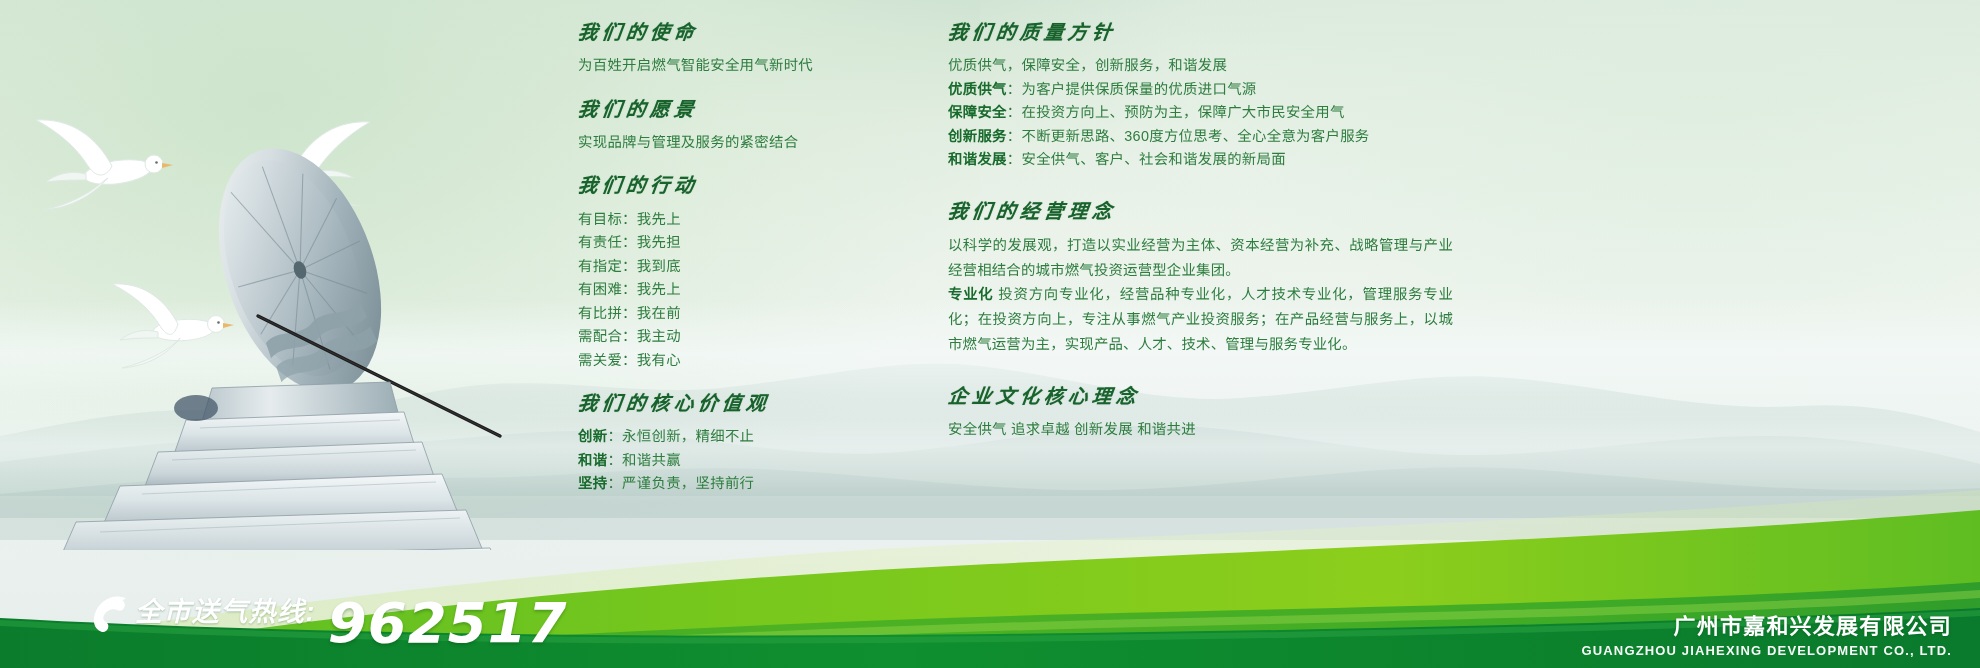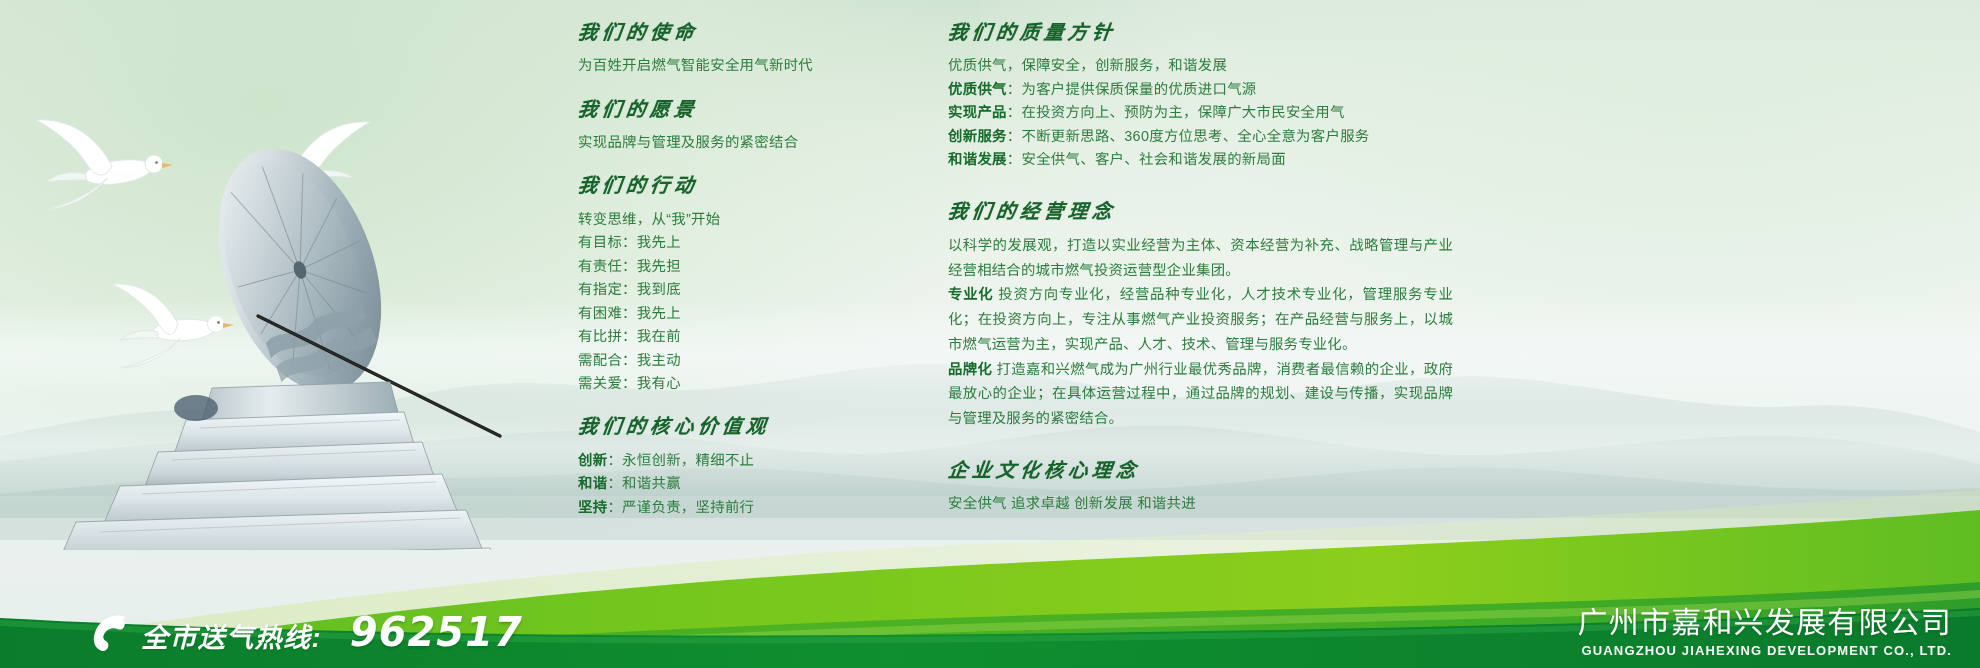--- a/index.html
+++ b/index.html
@@ -114,45 +114,45 @@
 
   
   .footer {
     position:absolute; left:0; bottom:0; width:1980px; height:230px;
     pointer-events:none;
   }
   .footer svg { display:block; }
 
   .hotline {
     position:absolute; left:88px; bottom:13px;
-    display:flex; align-items:flex-end; gap:9px;
+    display:flex; align-items:flex-start; gap:3px;
     z-index:6;
   }
   .hotline .phone-icon { width:44px; height:46px; display:block; }
   .hotline .hl-text {
     font-size:27px; font-weight:700; font-style:italic;
     color:#ffffff; letter-spacing:1.4px;
     font-family:"Liberation Sans","DejaVu Sans",sans-serif;
     text-shadow:0 1px 2px rgba(0,70,10,.28);
     white-space:nowrap;
   }
   .hotline .hl-num {
-    font-size:40px; font-weight:700; font-style:italic;
+    font-size:56px; font-weight:700; font-style:italic;
     color:#ffffff; letter-spacing:1px;
-    margin-left:19px;
+    margin-left:9px;
     font-family:"DejaVu Sans","Liberation Sans",sans-serif;
     text-shadow:0 2px 3px rgba(0,70,10,.3);
   }
 
   .brand {
     position:absolute; right:28px; bottom:10px;
     text-align:right; z-index:6;
   }
   .brand .cn {
-    font-size:30px; font-weight:400; color:#ffffff;
+    font-size:22px; font-weight:700; color:#ffffff;
     letter-spacing:1.2px; line-height:1.18;
     white-space:nowrap;
     text-shadow:0 1px 3px rgba(0,60,8,.3);
   }
   .brand .en {
     font-size:13px; font-weight:700; color:#ffffff;
     letter-spacing:1.15px; margin-top:3px;
     white-space:nowrap;
     opacity:.97;
   }
@@ -329,21 +329,20 @@
       <div class="ln">为百姓开启燃气智能安全用气新时代</div>
     </div>
 
     <div class="blk">
       <div class="h-cal">我们的愿景</div>
       <div class="ln">实现品牌与管理及服务的紧密结合</div>
     </div>
 
     <div class="blk">
       <div class="h-cal">我们的行动</div>
-      <div class="ln">转变思维，从“我”开始</div>
       <div class="ln">有目标：我先上</div>
       <div class="ln">有责任：我先担</div>
       <div class="ln">有指定：我到底</div>
       <div class="ln">有困难：我先上</div>
       <div class="ln">有比拼：我在前</div>
       <div class="ln">需配合：我主动</div>
       <div class="ln">需关爱：我有心</div>
     </div>
 
     <div class="blk">
@@ -354,30 +353,29 @@
     </div>
 
   </div>
 
   <div class="col col-right">
 
     <div class="blk">
       <div class="h-cal">我们的质量方针</div>
       <div class="ln">优质供气，保障安全，创新服务，和谐发展</div>
       <div class="ln"><span class="lbl">优质供气</span><span>：为客户提供保质保量的优质进口气源</span></div>
-      <div class="ln"><span class="lbl">实现产品</span><span>：在投资方向上、预防为主，保障广大市民安全用气</span></div>
+      <div class="ln"><span class="lbl">保障安全</span><span>：在投资方向上、预防为主，保障广大市民安全用气</span></div>
       <div class="ln"><span class="lbl">创新服务</span><span>：不断更新思路、360度方位思考、全心全意为客户服务</span></div>
       <div class="ln"><span class="lbl">和谐发展</span><span>：安全供气、客户、社会和谐发展的新局面</span></div>
     </div>
 
     <div class="blk" style="margin-top:25px;">
       <div class="h-cal">我们的经营理念</div>
       <div class="para">以科学的发展观，打造以实业经营为主体、资本经营为补充、战略管理与产业经营相结合的城市燃气投资运营型企业集团。</div>
       <div class="para"><span class="lbl">专业化</span><span> 投资方向专业化，经营品种专业化，人才技术专业化，管理服务专业化；在投资方向上，专注从事燃气产业投资服务；在产品经营与服务上，以城市燃气运营为主，实现产品、人才、技术、管理与服务专业化。</span></div>
-      <div class="para"><span class="lbl">品牌化</span><span> 打造嘉和兴燃气成为广州行业最优秀品牌，消费者最信赖的企业，政府最放心的企业；在具体运营过程中，通过品牌的规划、建设与传播，实现品牌与管理及服务的紧密结合。</span></div>
     </div>
 
     <div class="blk" style="margin-top:25px;">
       <div class="h-cal">企业文化核心理念</div>
       <div class="ln">安全供气  追求卓越   创新发展    和谐共进</div>
     </div>
 
   </div>
 
   <div class="footer">

